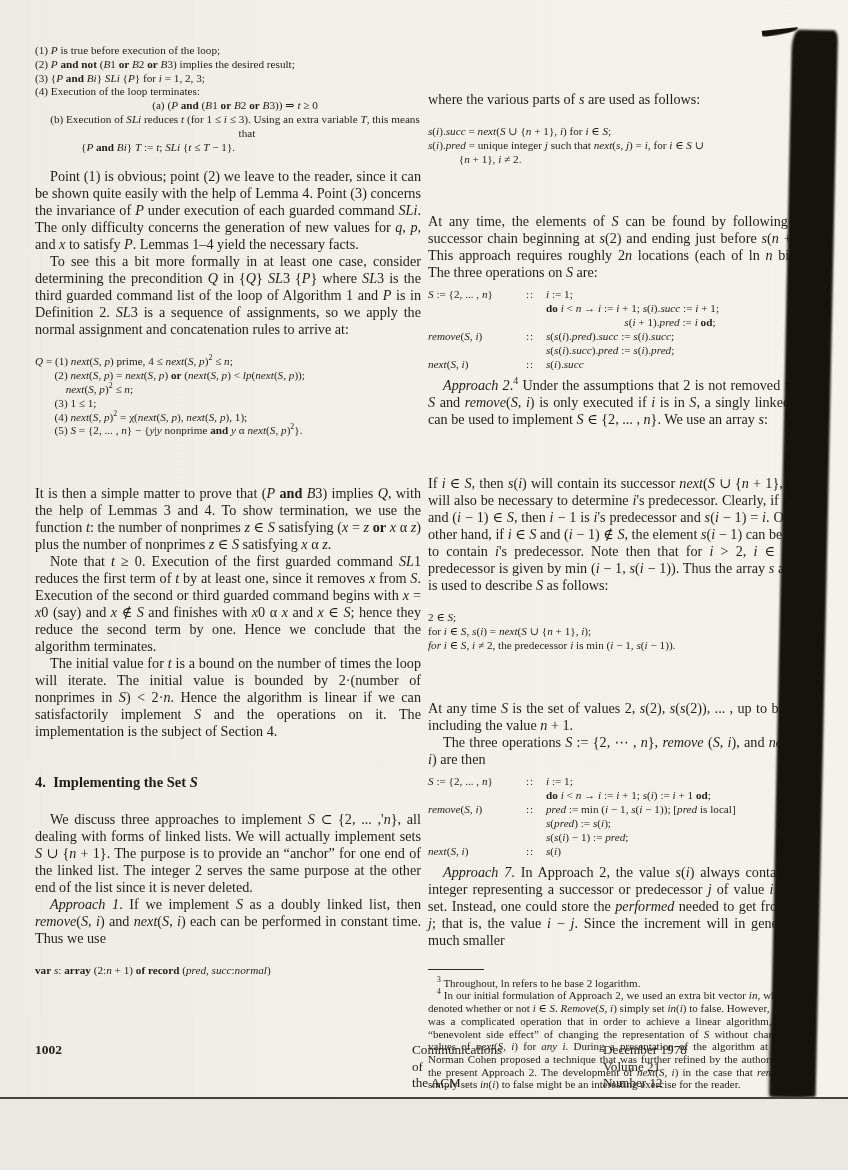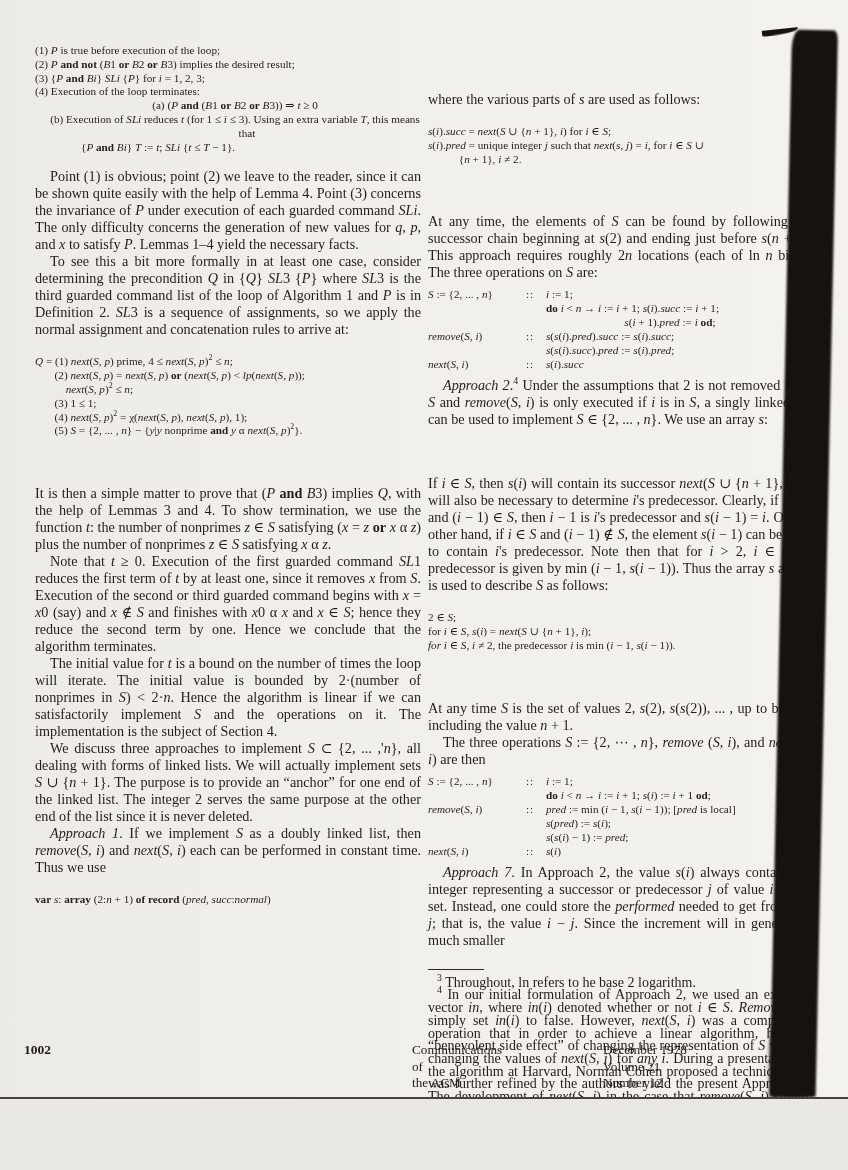--- a/index.html
+++ b/index.html
@@ -25,23 +25,23 @@
   .codeblock { font-size:11.2px; line-height:13.8px; text-align:left; margin:17px 0; }
   .ops { margin:6px 0; font-size:11.2px; line-height:14px; text-align:left; }
   .op-row  { display:flex; }
   .op-label{ flex:0 0 98px; }
   .op-sep  { flex:0 0 20px; letter-spacing:1px; }
   .op-body { flex:1; }
 
   .section-heading { font-size:14.5px; font-weight:bold; text-align:left; margin:34px 0 20px 0; }
 
   .fnrule { width:56px; height:0; border-top:1.6px solid #2d2a26; margin:20px 0 7px 0; }
-  .footnote { font-size:14px; line-height:12.7px; text-align:justify; margin:0; text-indent:9px; }
+  .footnote { font-size:11px; line-height:12.7px; text-align:justify; margin:0; text-indent:9px; }
 
-  .footer-left { position:absolute; left:24px; top:1042px; font-weight:bold; font-size:13.5px; }
+  .footer-left { position:absolute; left:35px; top:1042px; font-weight:bold; font-size:13.5px; }
   .footer-right{ position:absolute; left:412px; top:1042px; display:flex; font-size:13.2px; line-height:16.5px; }
   .footer-col-1{ width:167px; }
   .footer-col-2{ width:160px;margin-left:24px; }
 
   .page-edge-line { position:absolute; left:0; top:1097px; width:848px; height:2px; background:#45423d; }
   .below-strip    { position:absolute; left:0; top:1099px; width:848px; height:71px; background:#eae8e3; }
 
   .band {
     position:absolute; left:792px; top:30px; width:46px; height:1067px;
     background:#16130e; transform:rotate(1.2deg); transform-origin:50% 0;
@@ -71,20 +71,21 @@
       <div class="li sub">(a) (<i>P</i> <b>and</b> (<i>B</i>1 <b>or</b> <i>B</i>2 <b>or</b> <i>B</i>3)) ⇒ <i>t</i> ≥ 0</div>
       <div class="li sub">(b) Execution of <i>SLi</i> reduces <i>t</i> (for 1 ≤ <i>i</i> ≤ 3). Using an extra variable <i>T</i>, this means that</div>
       <div class="formula">{<i>P</i> <b>and</b> <i>Bi</i>} <i>T</i> := <i>t</i>; <i>SLi</i> {<i>t</i> ≤ <i>T</i> − 1}.</div>
     </div>
     <p class="p">Point (1) is obvious; point (2) we leave to the reader, since it can be shown quite easily with the help of Lemma 4. Point (3) concerns the invariance of <i>P</i> under execution of each guarded command <i>SLi</i>. The only difficulty concerns the generation of new values for <i>q</i>, <i>p</i>, and <i>x</i> to satisfy <i>P</i>. Lemmas 1–4 yield the necessary facts.</p>
     <p class="p">To see this a bit more formally in at least one case, consider determining the precondition <i>Q</i> in {<i>Q</i>} <i>SL</i>3 {<i>P</i>} where <i>SL</i>3 is the third guarded command list of the loop of Algorithm 1 and <i>P</i> is in Definition 2. <i>SL</i>3 is a sequence of assignments, so we apply the normal assignment and concatenation rules to arrive at:</p>
     <div class="codeblock"><i>Q</i> = (1) <i>next</i>(<i>S</i>, <i>p</i>) prime, 4 ≤ <i>next</i>(<i>S</i>, <i>p</i>)<sup>2</sup> ≤ <i>n</i>;<br>&nbsp;&nbsp;&nbsp;&nbsp;&nbsp;&nbsp;&nbsp;(2) <i>next</i>(<i>S</i>, <i>p</i>) = <i>next</i>(<i>S</i>, <i>p</i>) <b>or</b> (<i>next</i>(<i>S</i>, <i>p</i>) &lt; <i>lp</i>(<i>next</i>(<i>S</i>, <i>p</i>));<br>&nbsp;&nbsp;&nbsp;&nbsp;&nbsp;&nbsp;&nbsp;&nbsp;&nbsp;&nbsp;&nbsp;<i>next</i>(<i>S</i>, <i>p</i>)<sup>2</sup> ≤ <i>n</i>;<br>&nbsp;&nbsp;&nbsp;&nbsp;&nbsp;&nbsp;&nbsp;(3) 1 ≤ 1;<br>&nbsp;&nbsp;&nbsp;&nbsp;&nbsp;&nbsp;&nbsp;(4) <i>next</i>(<i>S</i>, <i>p</i>)<sup>2</sup> = χ(<i>next</i>(<i>S</i>, <i>p</i>), <i>next</i>(<i>S</i>, <i>p</i>), 1);<br>&nbsp;&nbsp;&nbsp;&nbsp;&nbsp;&nbsp;&nbsp;(5) <i>S</i> = {2, ... , <i>n</i>} − {<i>y</i>|<i>y</i> nonprime <b>and</b> <i>y</i> α <i>next</i>(<i>S</i>, <i>p</i>)<sup>2</sup>}.</div>
     <p class="p flush">It is then a simple matter to prove that (<i>P</i> <b>and</b> <i>B</i>3) implies <i>Q</i>, with the help of Lemmas 3 and 4. To show termination, we use the function <i>t</i>: the number of nonprimes <i>z</i> ∈ <i>S</i> satisfying (<i>x</i> = <i>z</i> <b>or</b> <i>x</i> α <i>z</i>) plus the number of nonprimes <i>z</i> ∈ <i>S</i> satisfying <i>x</i> α <i>z</i>.</p>
     <p class="p">Note that <i>t</i> ≥ 0. Execution of the first guarded command <i>SL</i>1 reduces the first term of <i>t</i> by at least one, since it removes <i>x</i> from <i>S</i>. Execution of the second or third guarded command begins with <i>x</i> = <i>x</i>0 (say) and <i>x</i> ∉ <i>S</i> and finishes with <i>x</i>0 α <i>x</i> and <i>x</i> ∈ <i>S</i>; hence they reduce the second term by one. Hence we conclude that the algorithm terminates.</p>
     <p class="p">The initial value for <i>t</i> is a bound on the number of times the loop will iterate. The initial value is bounded by 2·(number of nonprimes in <i>S</i>) &lt; 2·<i>n</i>. Hence the algorithm is linear if we can satisfactorily implement <i>S</i> and the operations on it. The implementation is the subject of Section 4.</p>
+    <div class="section-heading">4.&nbsp; Implementing the Set <i>S</i></div>
     <p class="p">We discuss three approaches to implement <i>S</i> ⊂ {2, ... ,'<i>n</i>}, all dealing with forms of linked lists. We will actually implement sets <i>S</i> ∪ {<i>n</i> + 1}. The purpose is to provide an “anchor” for one end of the linked list. The integer 2 serves the same purpose at the other end of the list since it is never deleted.</p>
     <p class="p"><i>Approach 1</i>. If we implement <i>S</i> as a doubly linked list, then <i>remove</i>(<i>S</i>, <i>i</i>) and <i>next</i>(<i>S</i>, <i>i</i>) each can be performed in constant time. Thus we use</p>
     <div class="codeblock"><b>var</b> <i>s</i>: <b>array</b> (2:<i>n</i> + 1) <b>of record</b> (<i>pred</i>, <i>succ</i>:<i>normal</i>)</div>
   </div>
 
   <div class="col col-right">
     <p class="p flush">where the various parts of <i>s</i> are used as follows:</p>
     <div class="codeblock"><i>s</i>(<i>i</i>).<i>succ</i> = <i>next</i>(<i>S</i> ∪ {<i>n</i> + 1}, <i>i</i>) for <i>i</i> ∈ <i>S</i>;<br><i>s</i>(<i>i</i>).<i>pred</i> = unique integer <i>j</i> such that <i>next</i>(<i>s</i>, <i>j</i>) = <i>i</i>, for <i>i</i> ∈ <i>S</i> ∪<br>&nbsp;&nbsp;&nbsp;&nbsp;&nbsp;&nbsp;&nbsp;&nbsp;&nbsp;&nbsp;&nbsp;{<i>n</i> + 1}, <i>i</i> ≠ 2.</div>
     <p class="p flush">At any time, the elements of <i>S</i> can be found by following the successor chain beginning at <i>s</i>(2) and ending just before <i>s</i>(<i>n</i> + 1). This approach requires roughly 2<i>n</i> locations (each of ln <i>n</i> bits).<sup>3</sup> The three operations on <i>S</i> are:</p>
 

